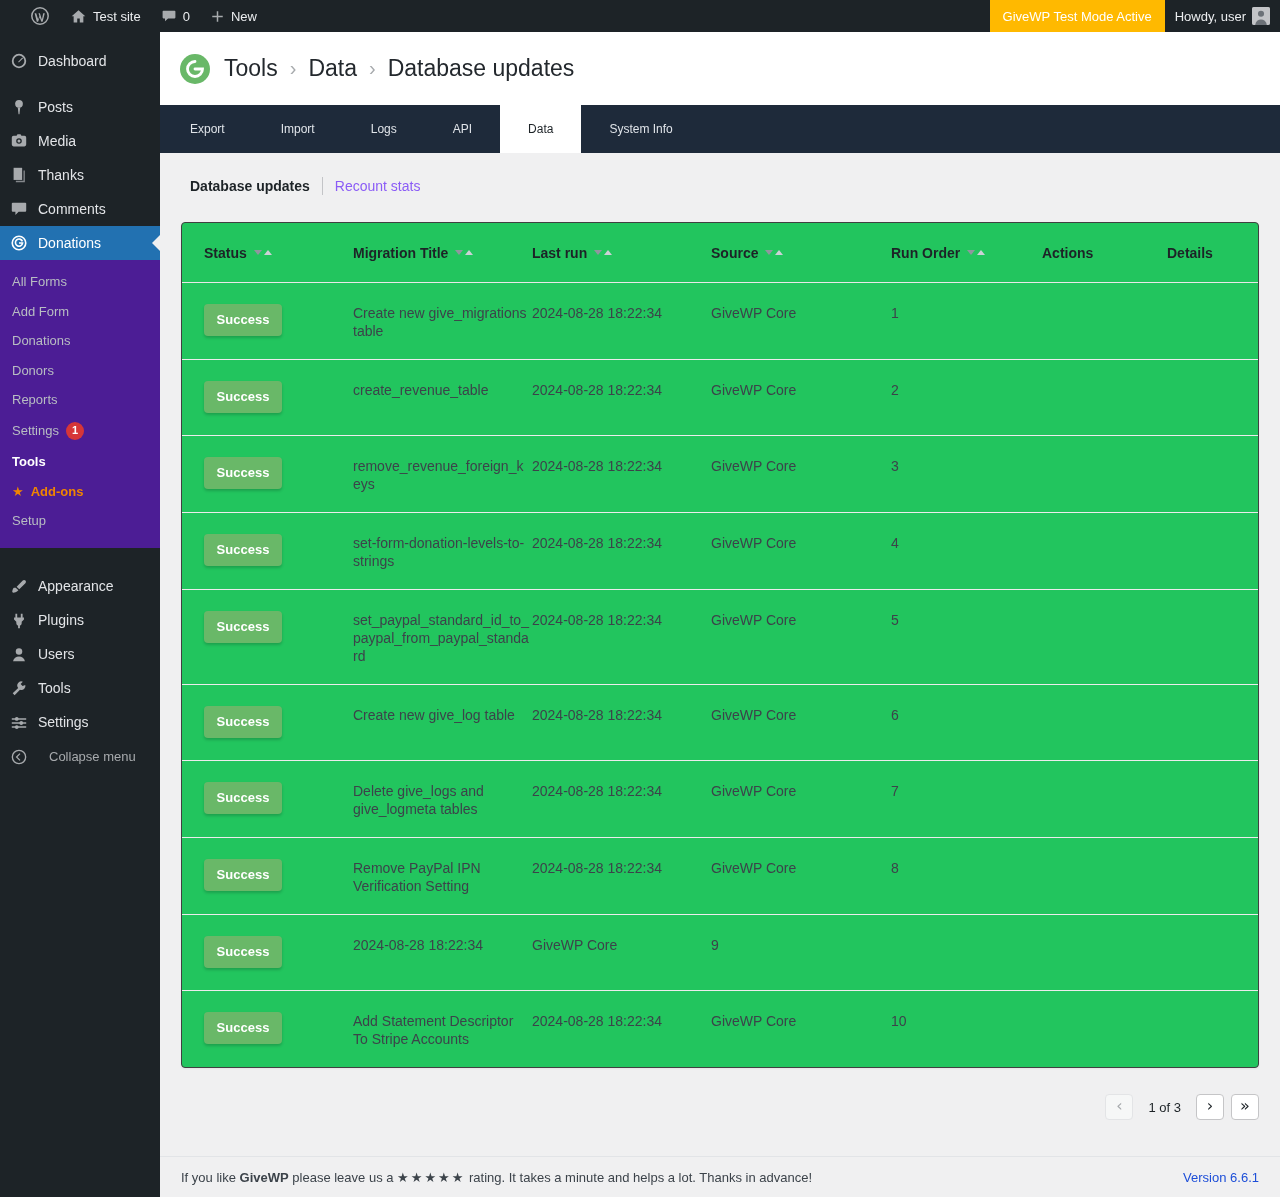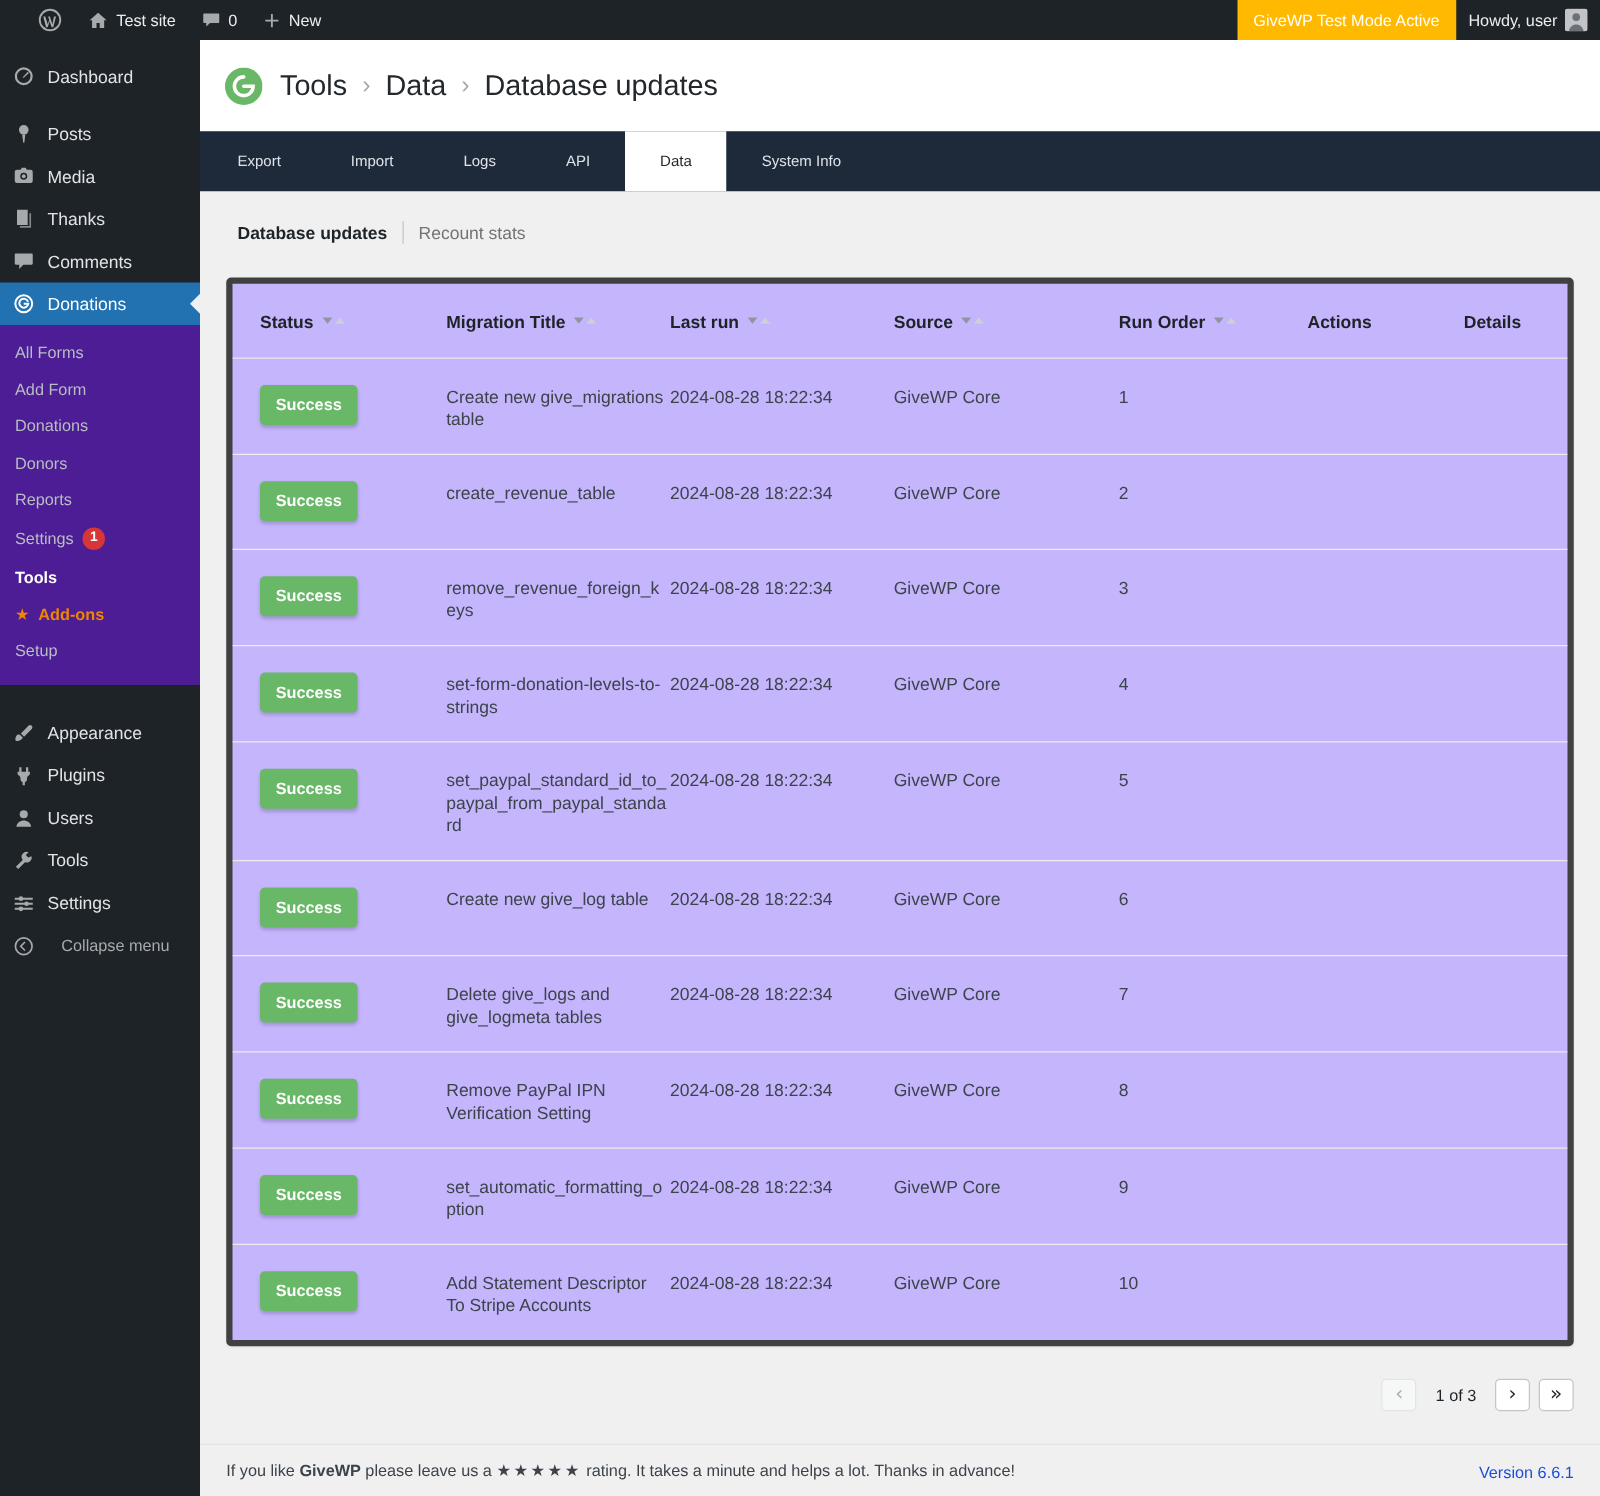--- a/index.html
+++ b/index.html
@@ -82,25 +82,25 @@
     display: flex; align-items: center; padding: 0 28px;
     font-size: 12px; color: #dfe3e8; cursor: pointer;
   }
   .tab.active { background: #fff; color: #1d2327; }
 
   .page-body { flex: 1; padding: 24px 21px 0; }
 
   .subnav { display: flex; align-items: center; gap: 12px; margin: 0 0 27px 9px; font-size: 14px; }
   .subnav-title { font-weight: 700; color: #1d2327; }
   .subnav-divider { width: 1px; height: 18px; background: #c3c4c7; }
-  .subnav-link { color: #737373; cursor: pointer; }
+  .subnav-link { color: #8b5cf6; cursor: pointer; }
 
   
   .card {
-    background: #c4b5fd; border: 5px solid #404040; border-radius: 4px;
+    background: #22c55e; border: 1px solid #404040; border-radius: 4px;
     box-shadow: 0 1px 2px rgba(0,0,0,.05); overflow: hidden;
   }
   .thead, .trow {
     display: grid;
     grid-template-columns: 149px 179px 179px 180px 151px 125px 1fr;
     padding-left: 22px;
   }
   .thead {
     height: 60px; align-items: center;
     font-size: 14px; font-weight: 700; color: #1d2327;
@@ -519,21 +519,20 @@
     <div class="cell">GiveWP Core</div>
     <div class="cell">8</div>
     <div class="cell"></div>
     <div class="cell"></div>
   </div>
 
   <div class="trow">
     <div class="cell">
       <span class="badge">Success</span>
     </div>
-    <div class="cell cell-title">set_automatic_formatting_option</div>
     <div class="cell">2024-08-28 18:22:34</div>
     <div class="cell">GiveWP Core</div>
     <div class="cell">9</div>
     <div class="cell"></div>
     <div class="cell"></div>
   </div>
 
   <div class="trow">
     <div class="cell">
       <span class="badge">Success</span>

